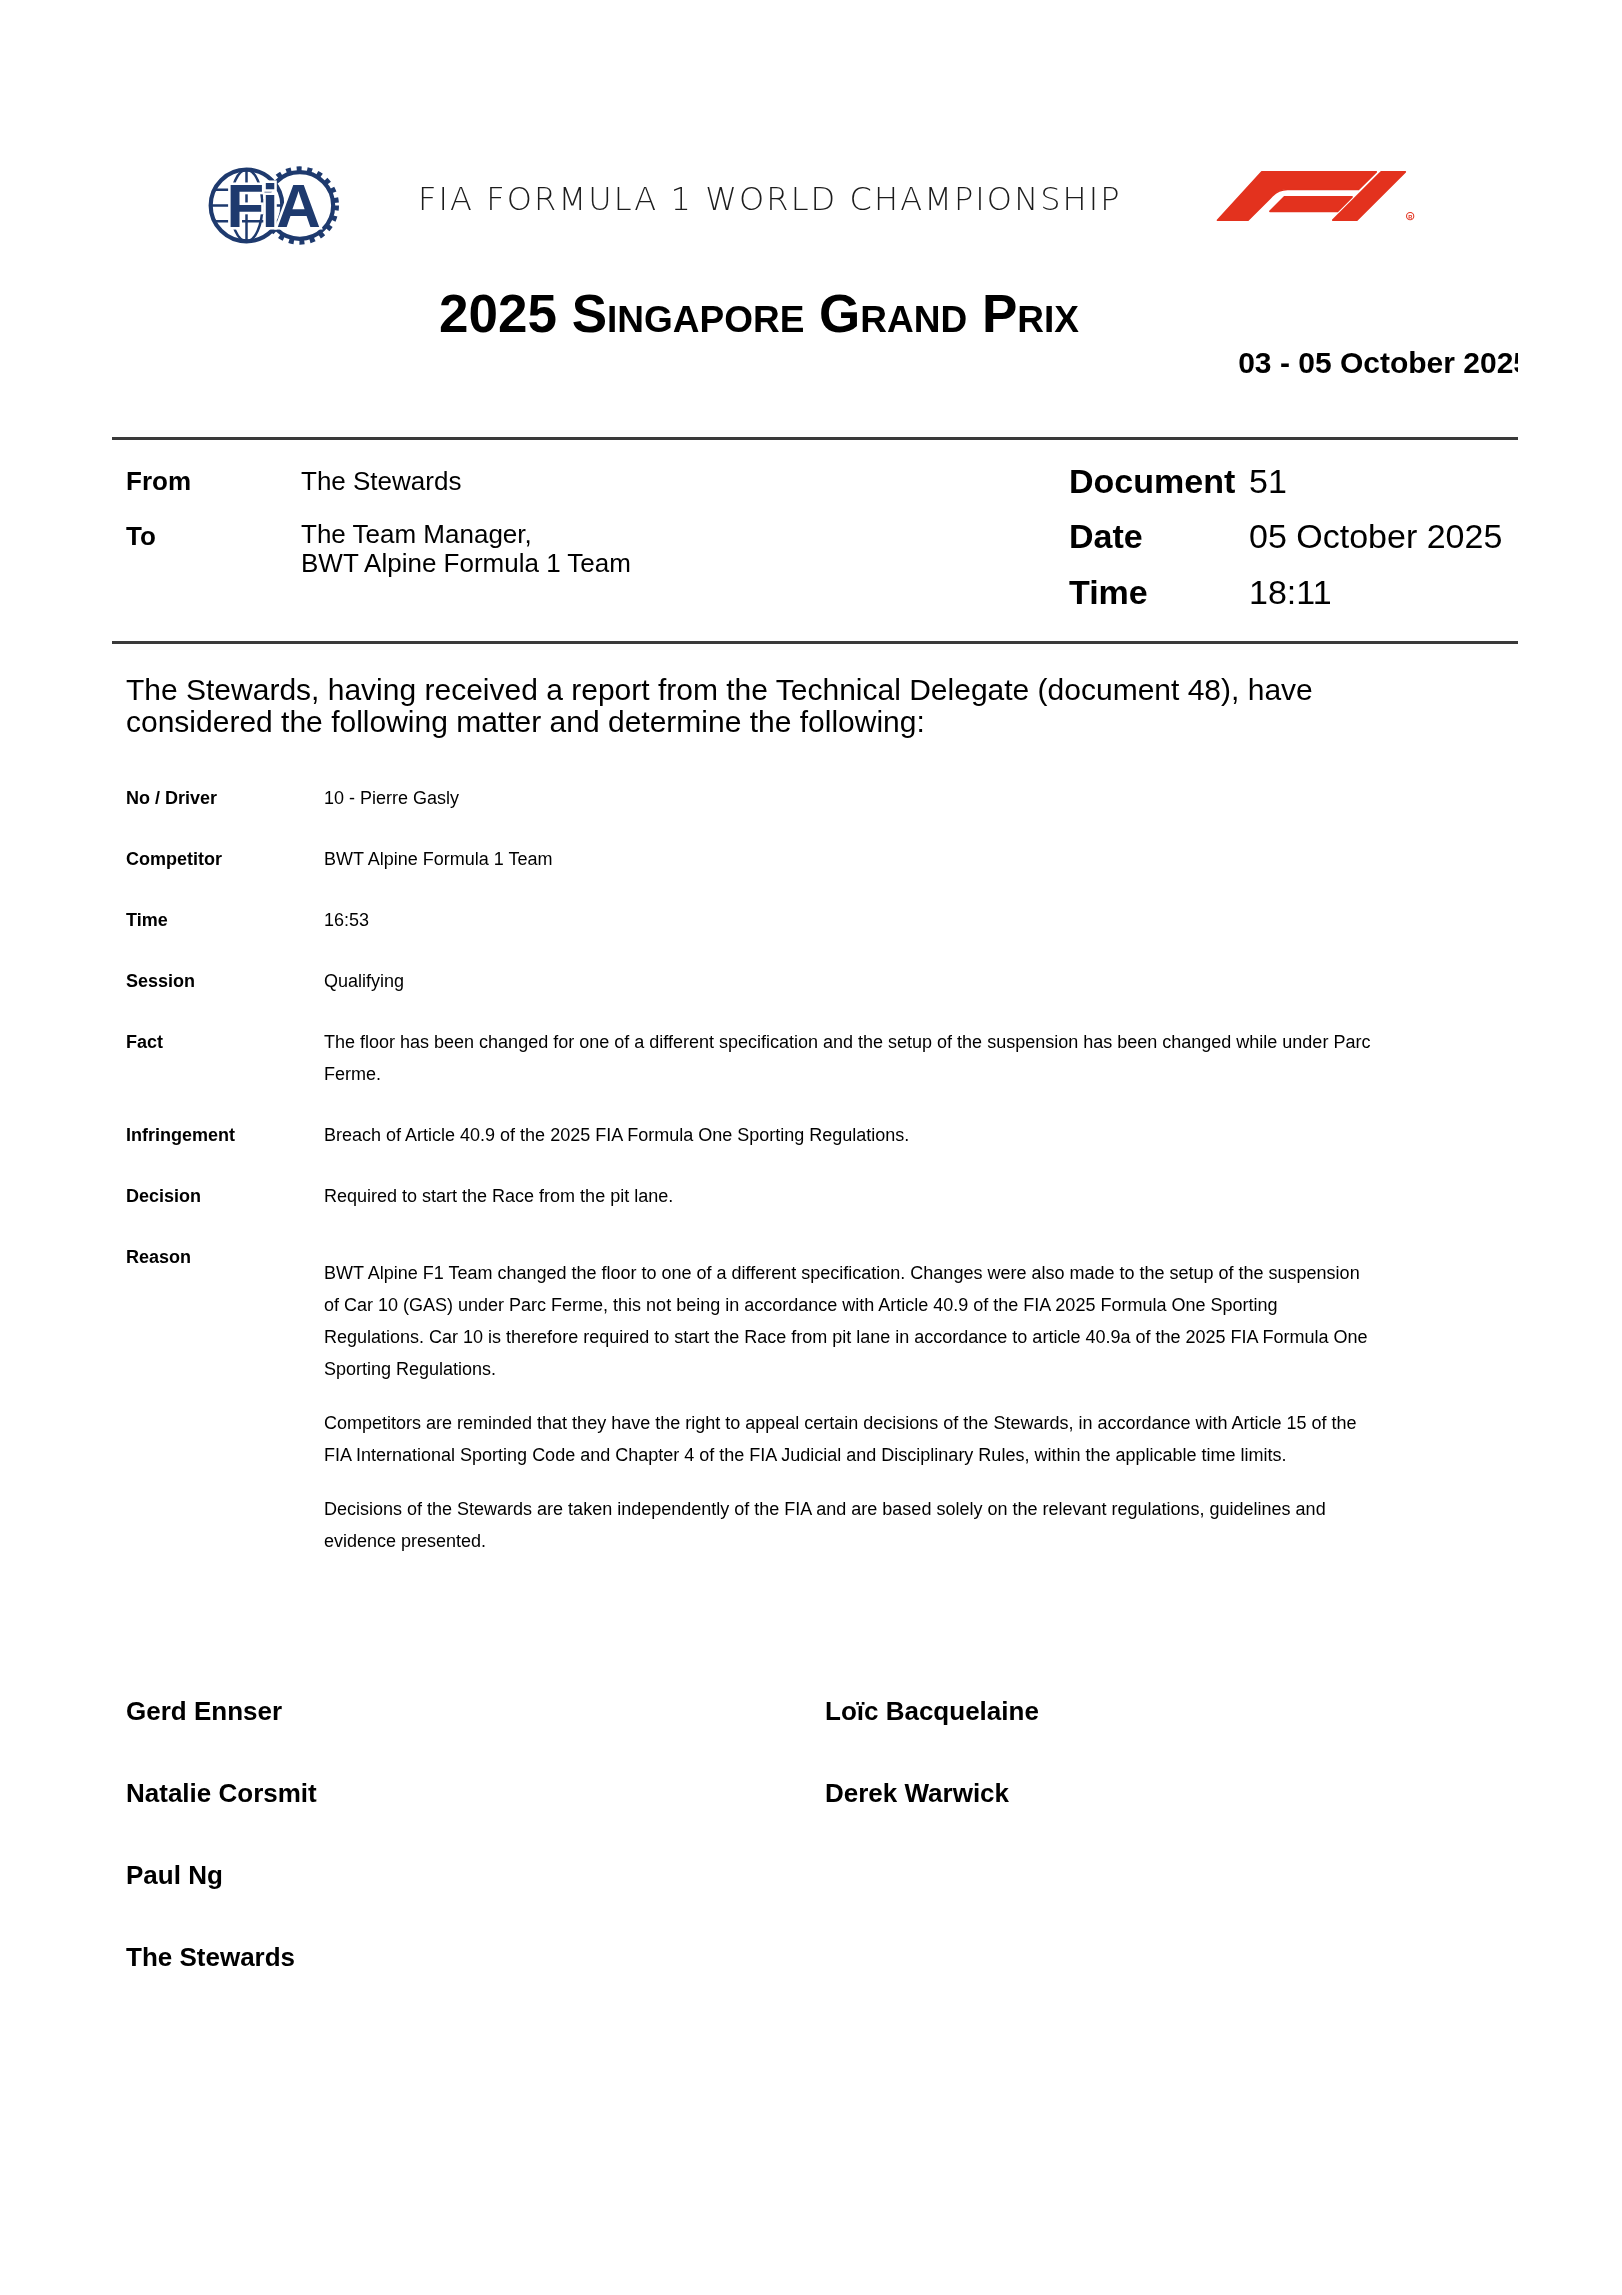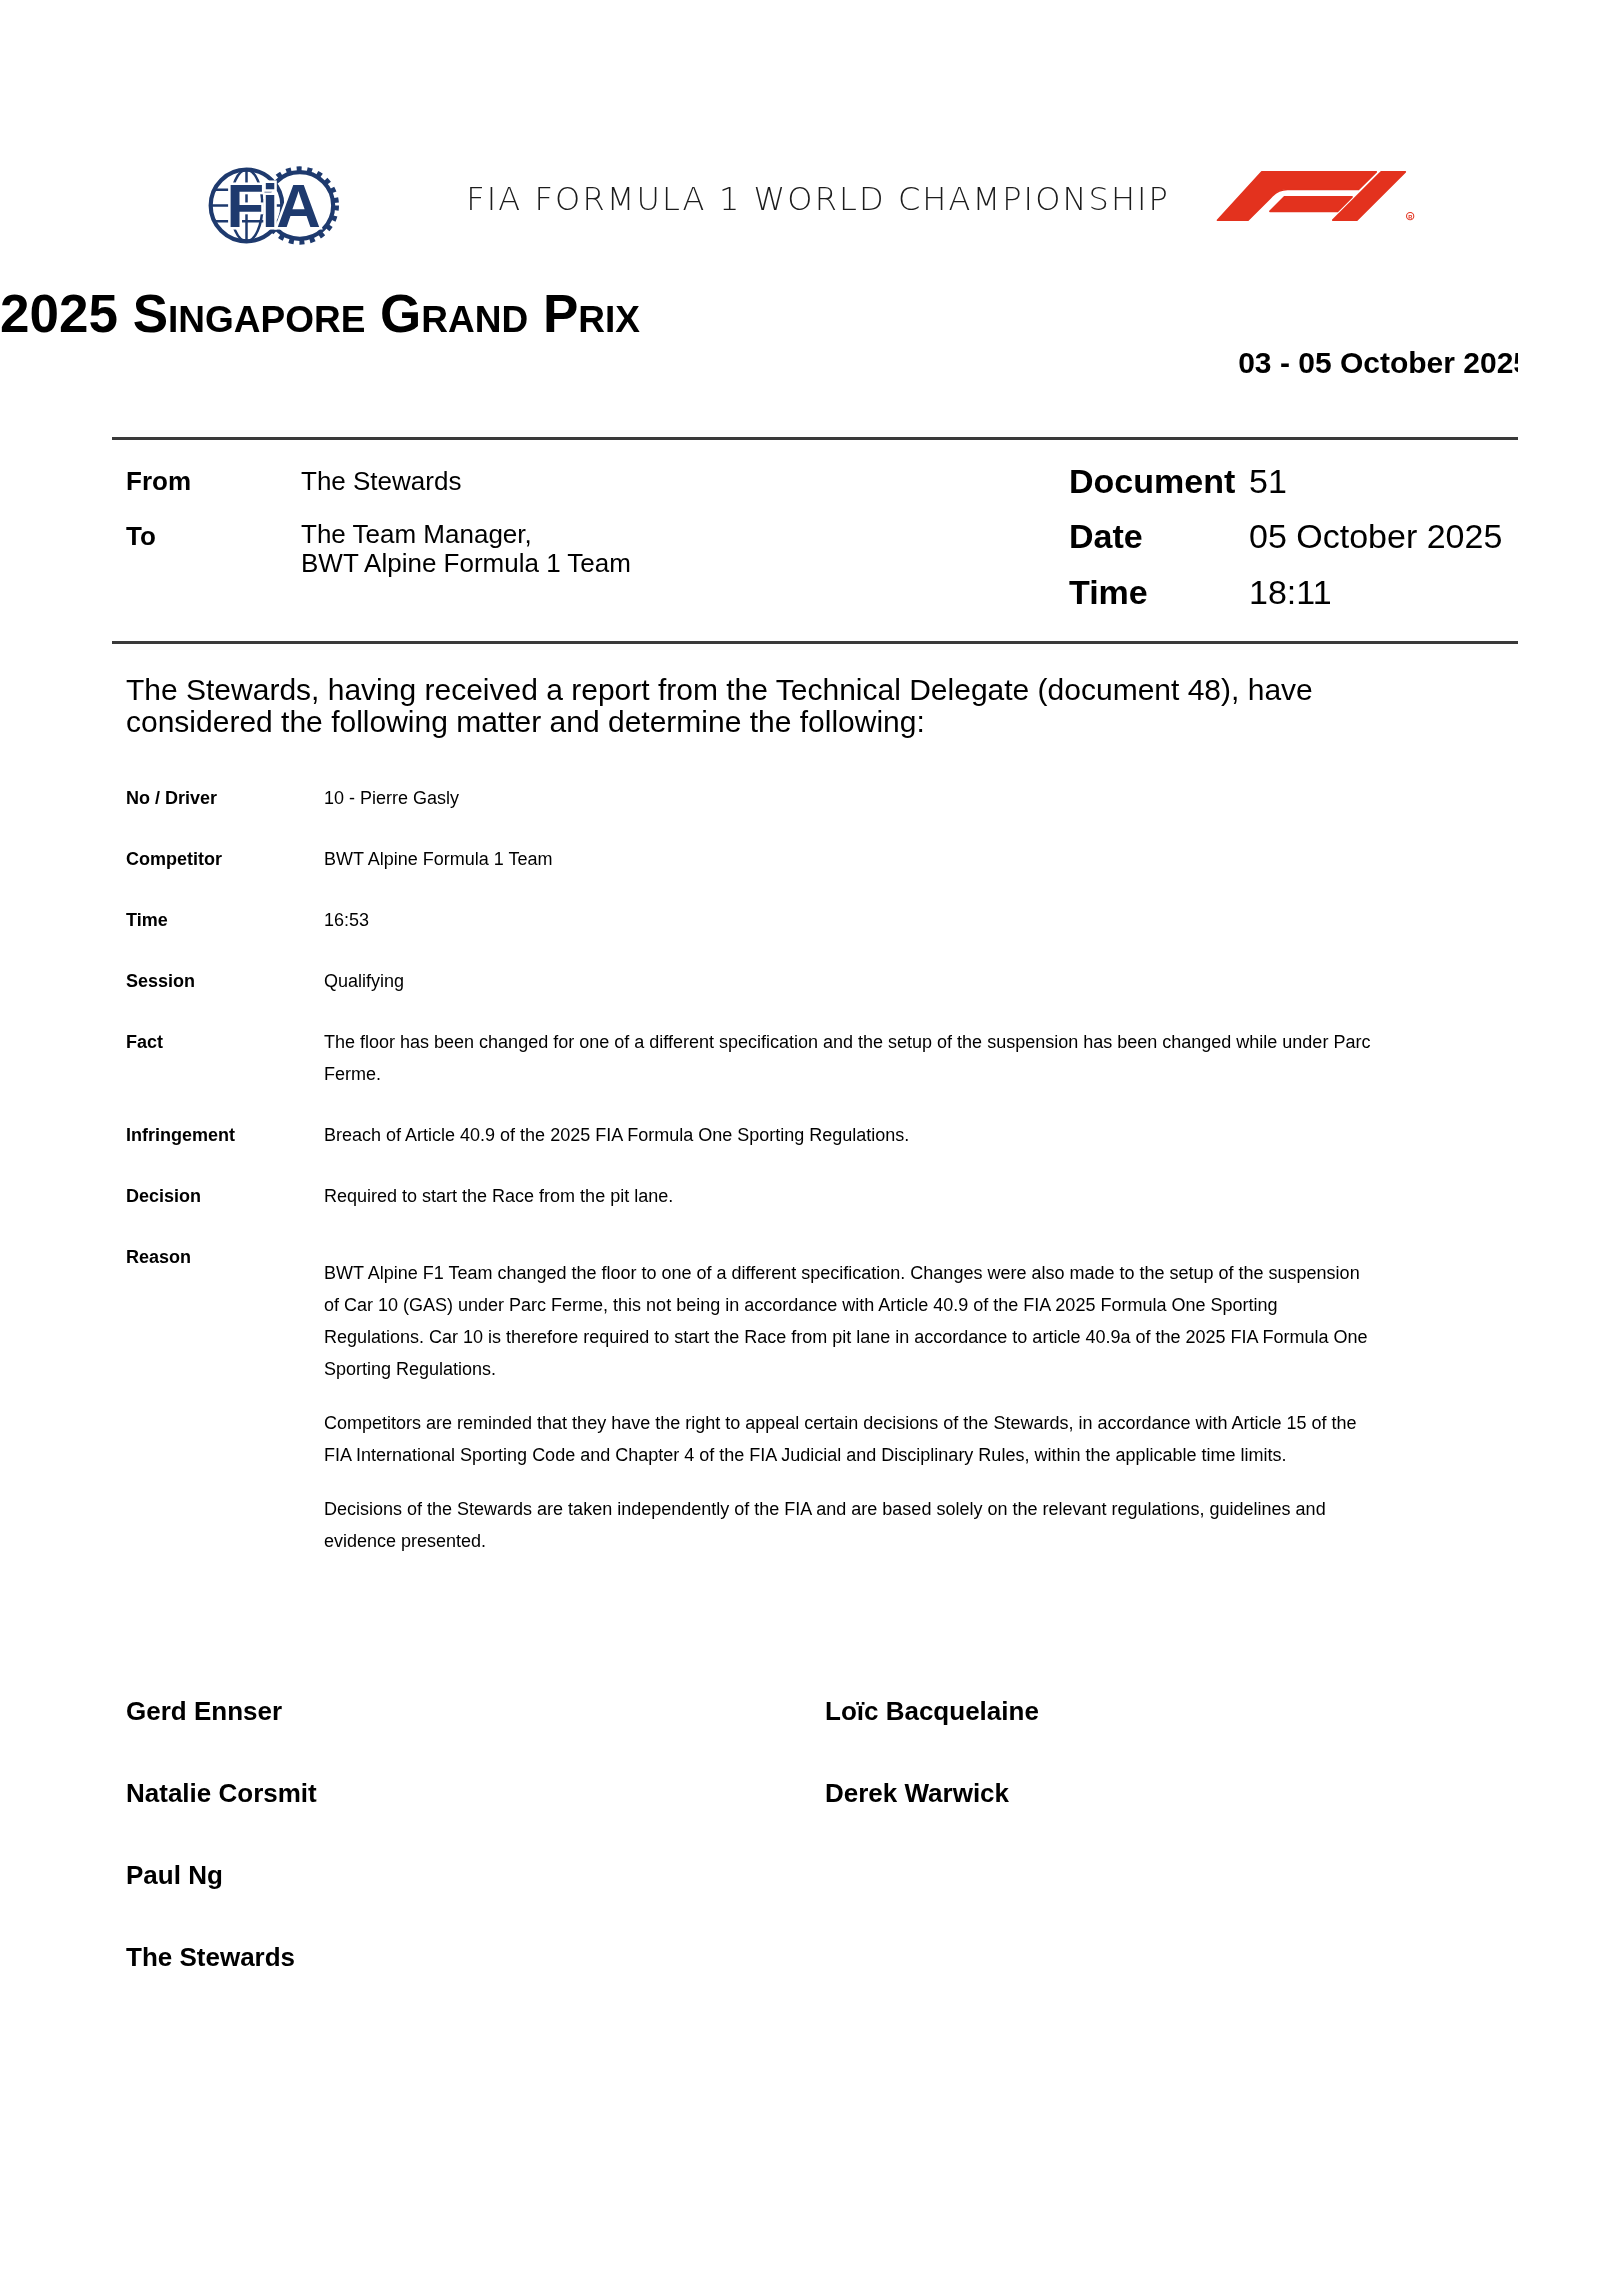--- a/index.html
+++ b/index.html
@@ -2,27 +2,27 @@
 <html style="font-size:13.4px"><head>
 <meta charset="utf-8">
 <style>
   html,body { margin:0; padding:0; background:#ffffff; }
   .page {
     position:relative; width:1518px; height:2295px; background:#ffffff;
     font-family:"Liberation Sans", sans-serif; color:#000; overflow:hidden;
   }
   .fia-logo { position:absolute; left:207px; top:153px; width:134px; height:105px; }
   .champ-text {
-    position:absolute; left:418px; top:180px; width:752px; text-align:right;
+    position:absolute; left:418px; top:180px; width:752px; text-align:left;
     font-family:"DejaVu Sans", sans-serif; font-weight:200; font-size:32px;
     letter-spacing:2.1px; color:#1c1c1c; white-space:nowrap;
   }
   .f1-logo { position:absolute; left:1215px; top:170px; width:200px; height:52px; }
   .title {
-    position:absolute; left:0; top:287px; width:100%; margin:0; text-align:left;
+    position:absolute; left:0; top:287px; width:100%; margin:0; text-align:center;
     font-size:53px; line-height:53px; font-weight:bold; font-variant:small-caps;
   }
   .subtitle {
     position:absolute; left:0; top:344px; width:100%; text-align:right;
     font-size:30px; line-height:37px; font-weight:bold;padding-left:12px;
   }
   .rule { position:absolute; left:112px; width:1411px; height:2.5px; background:#3a3a3a; }
   .rule-top { top:437px; }
   .rule-bottom { top:641px; }
 

